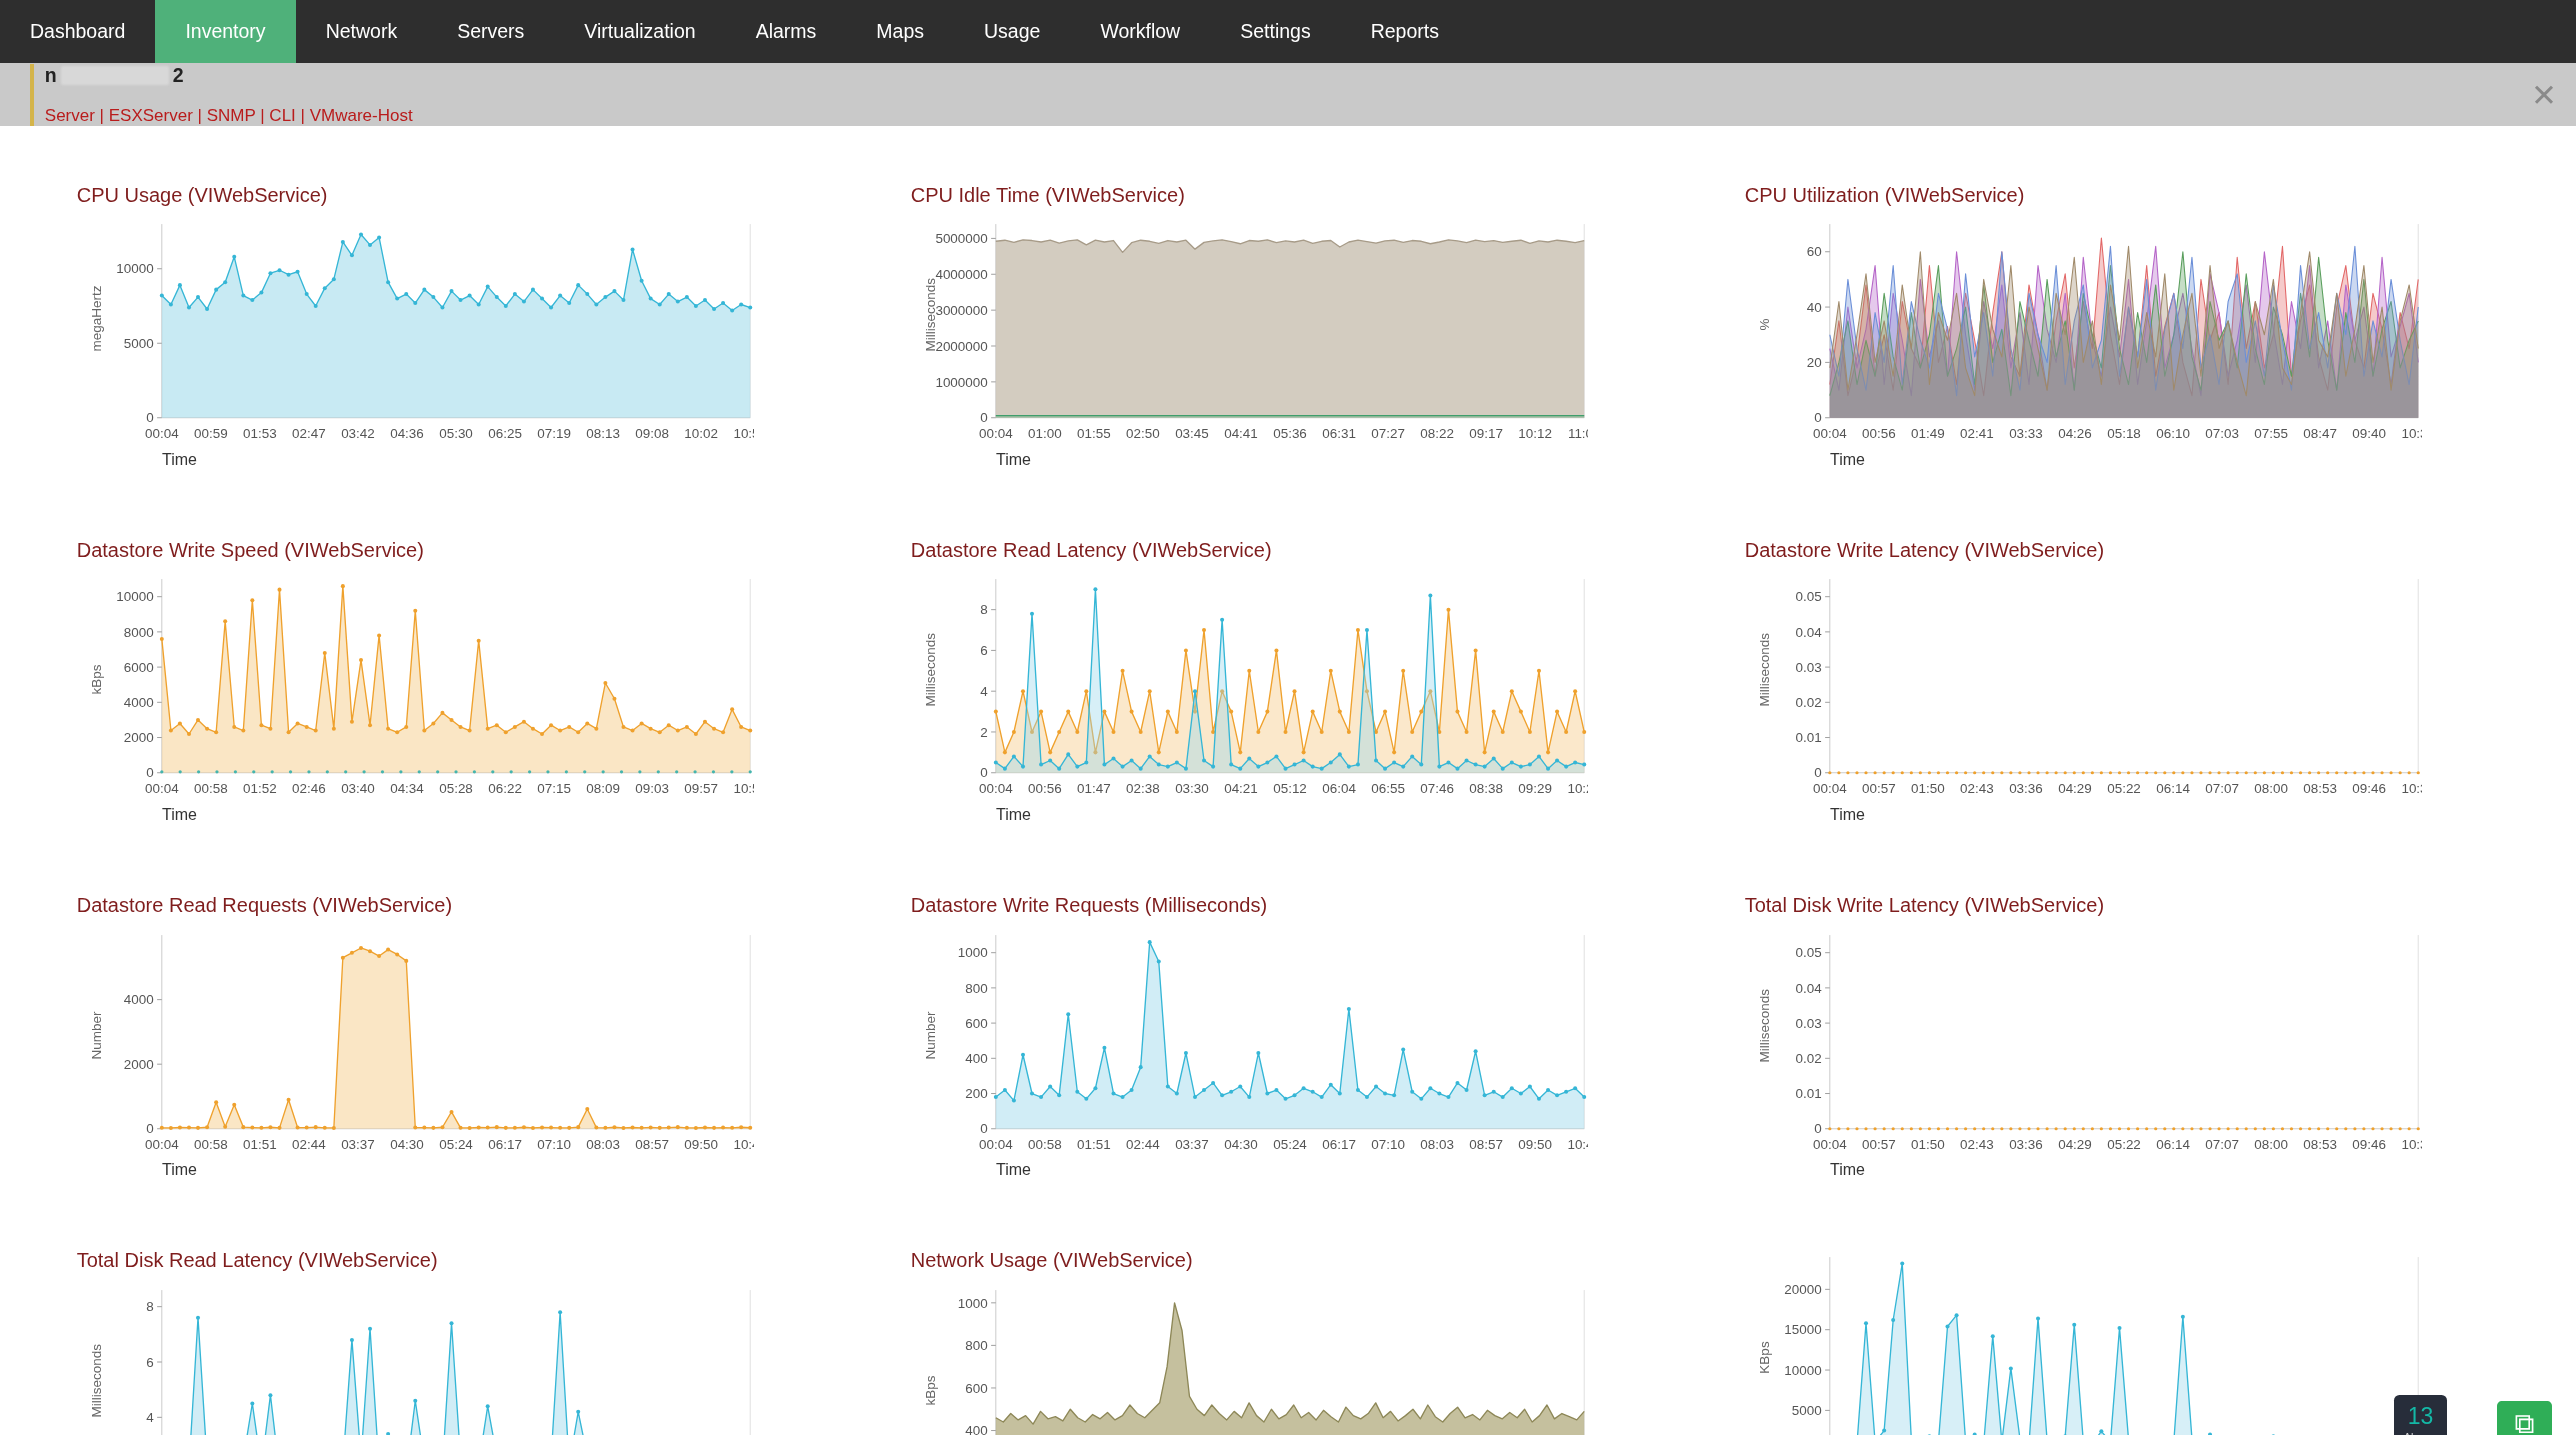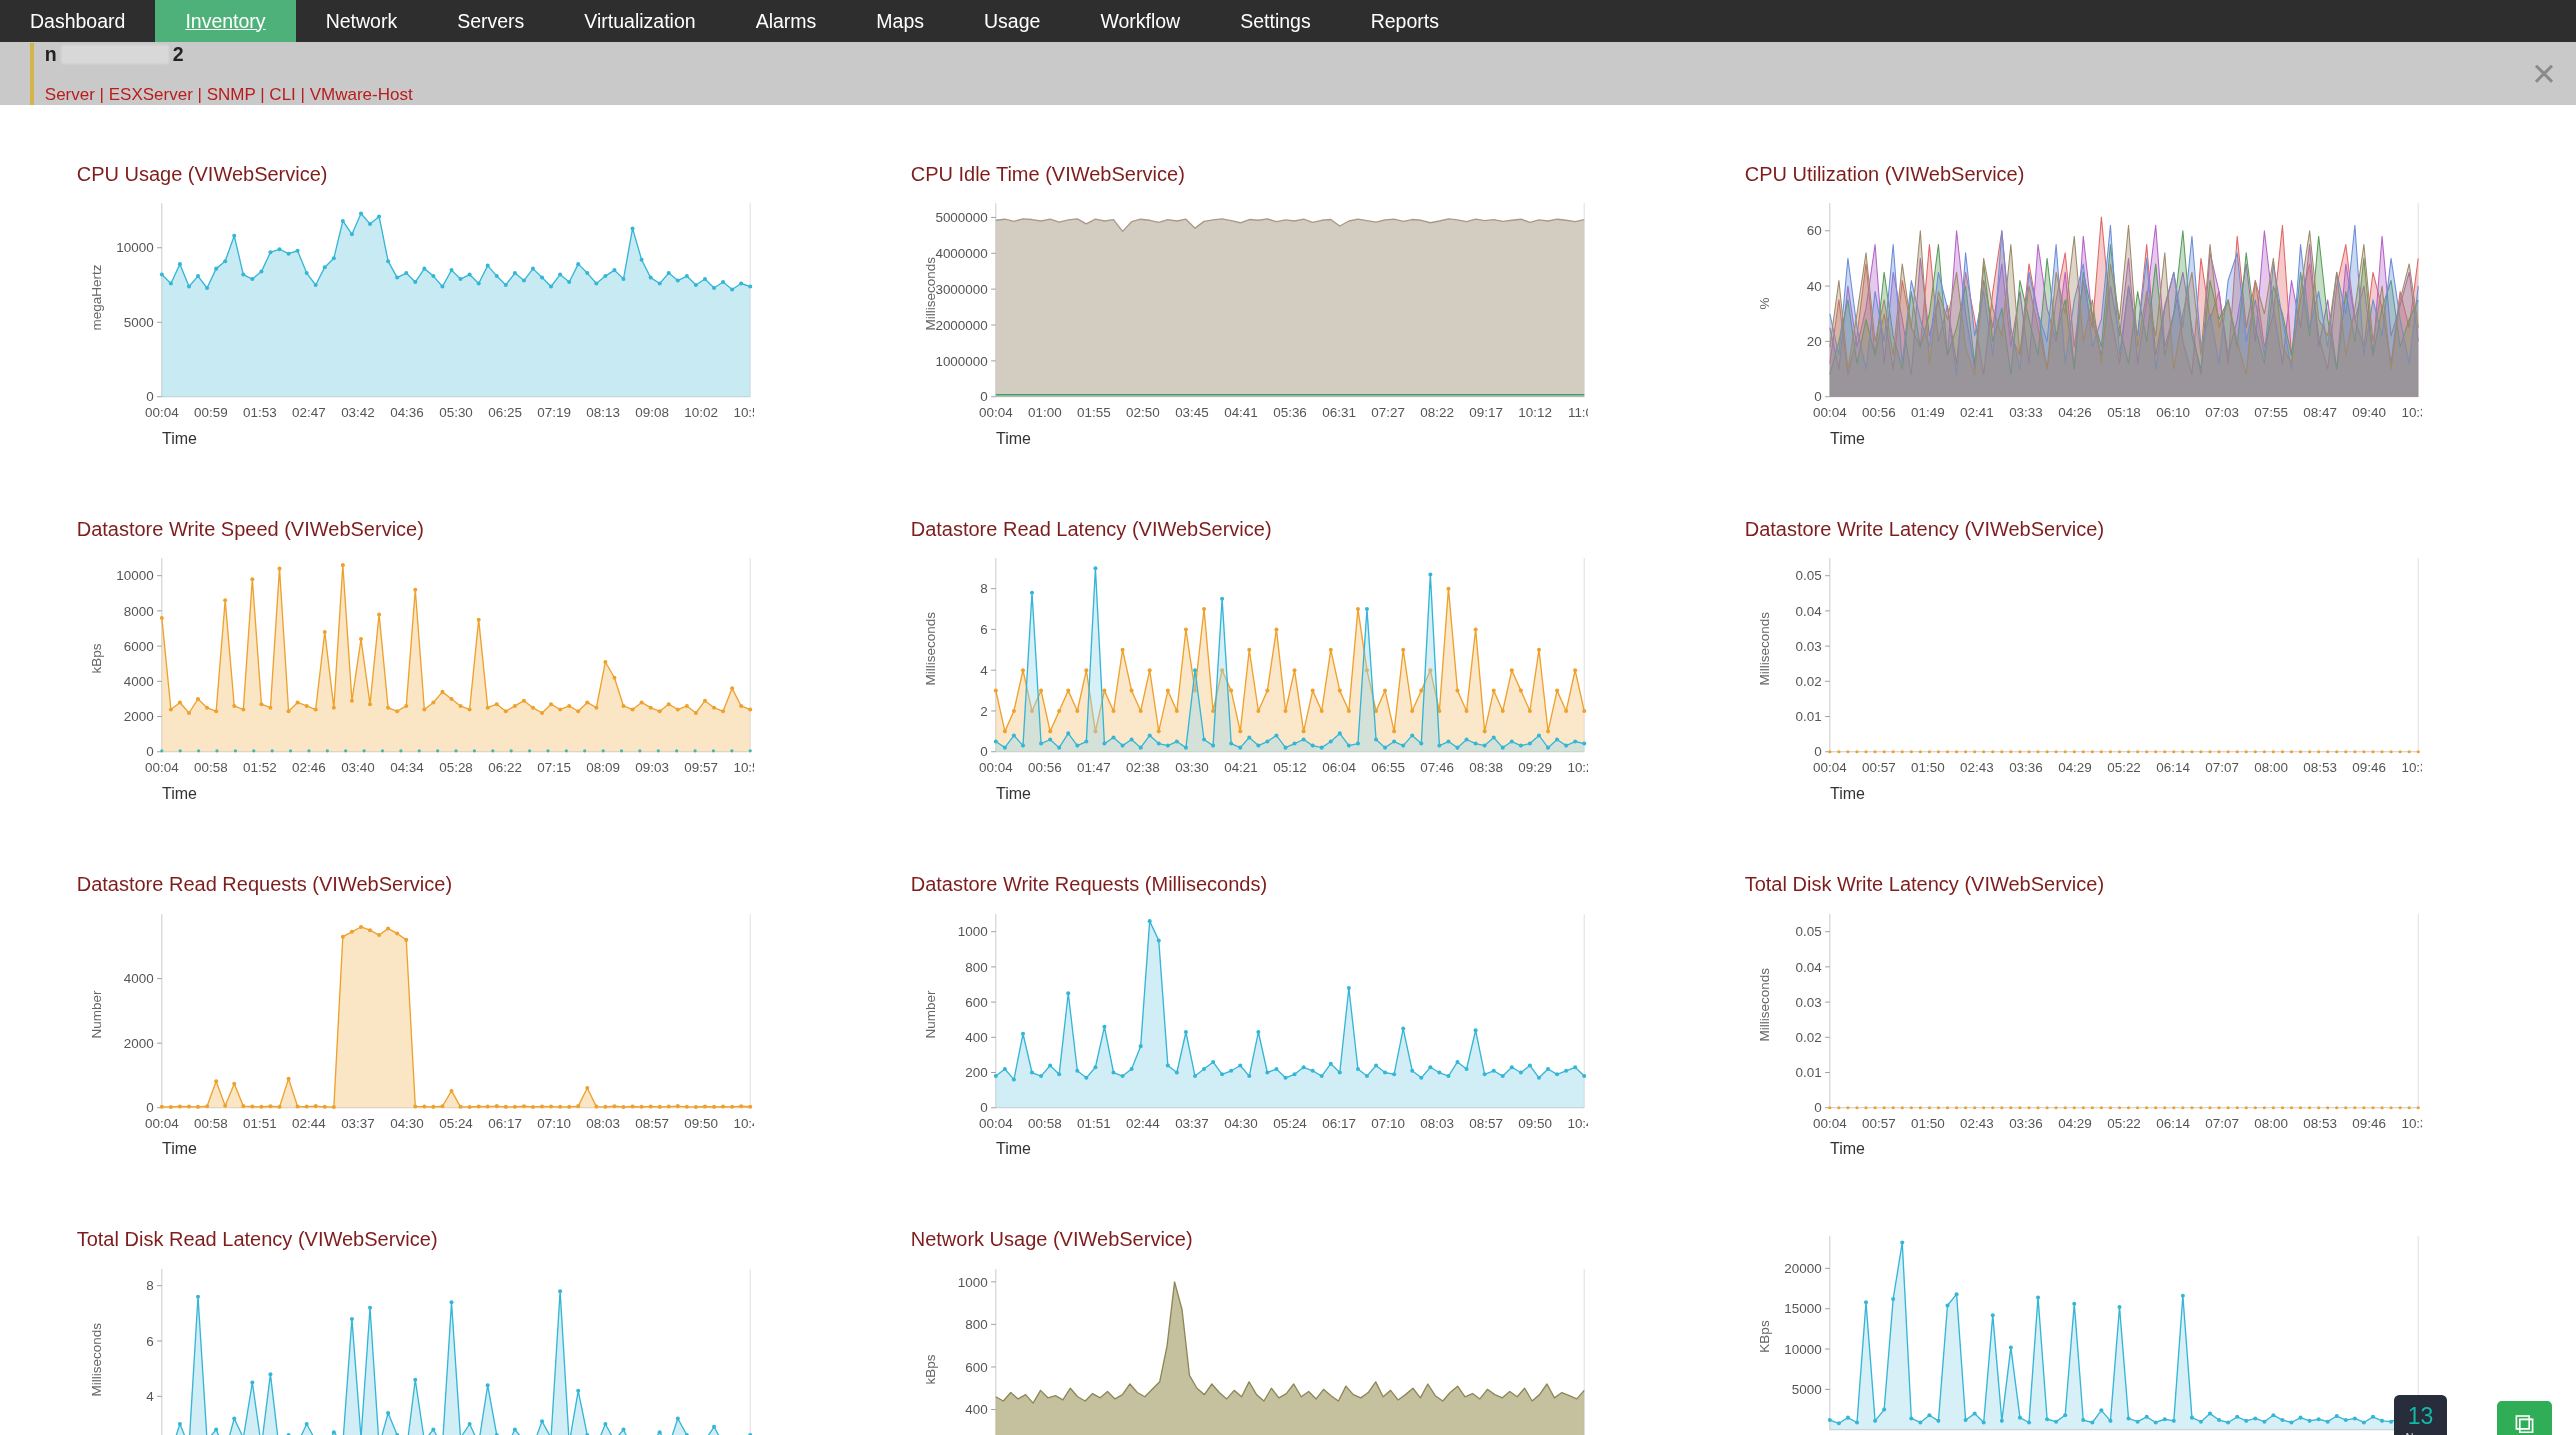--- a/index.html
+++ b/index.html
@@ -1,22 +1,22 @@
 <!DOCTYPE html>
 <html style="font-size:10.8px"><head>
 <meta charset="utf-8">
 <style>
   *{margin:0;padding:0;box-sizing:border-box;}
   html,body{width:2576px;height:1436px;overflow:hidden;background:#ffffff;
     font-family:"Liberation Sans",sans-serif;position:relative;}
   
-  .topnav{height:42px;background:#2e2e2e;display:flex;align-items:stretch;}
+  .topnav{height:63px;background:#2e2e2e;display:flex;align-items:stretch;}
   .nav-item{display:flex;align-items:center;padding:0 30px;color:#ffffff;
     font-size:19.5px;cursor:pointer;white-space:nowrap;}
-  .nav-item.active{background:#4fb17a;text-decoration:underline;}
+  .nav-item.active{background:#4fb17a;}
   
   .device-bar{height:63px;background:#c9c9c9;position:relative;display:flex;align-items:center;}
   .device-info{margin-left:30px;border-left:4.7px solid #d4b44a;padding-left:10.8px;}
   .device-name{font-size:19.5px;font-weight:bold;color:#222;display:flex;align-items:center;gap:4px;height:23px;}
   .redacted{display:inline-block;width:108px;height:19px;background:#d8d8d8;border-radius:2px;filter:blur(1.3px);}
   .device-sub{font-size:17px;color:#b91c1c;margin-top:19px;}
   .close-btn{position:absolute;right:19px;top:50%;transform:translateY(-50%);
     font-size:31px;color:#8a8a8a;cursor:pointer;line-height:1;}
   
   .grid{display:grid;grid-template-columns:repeat(3,794px);column-gap:40px;row-gap:70px;

